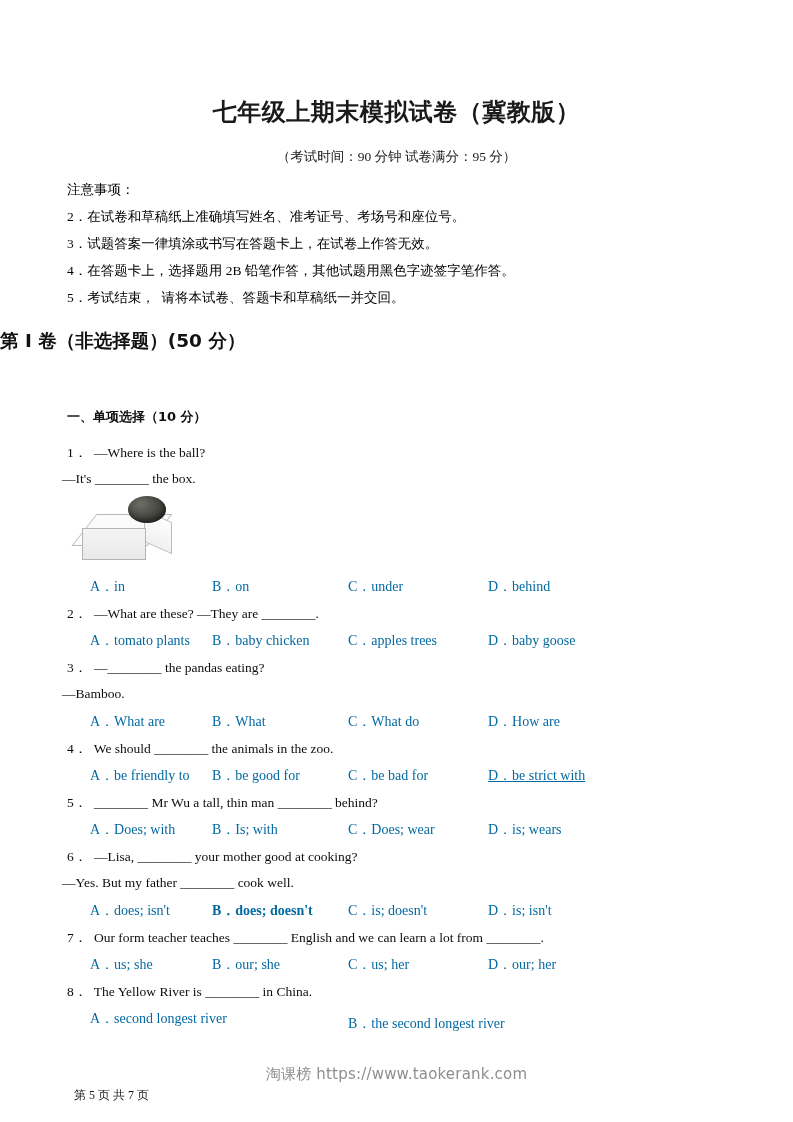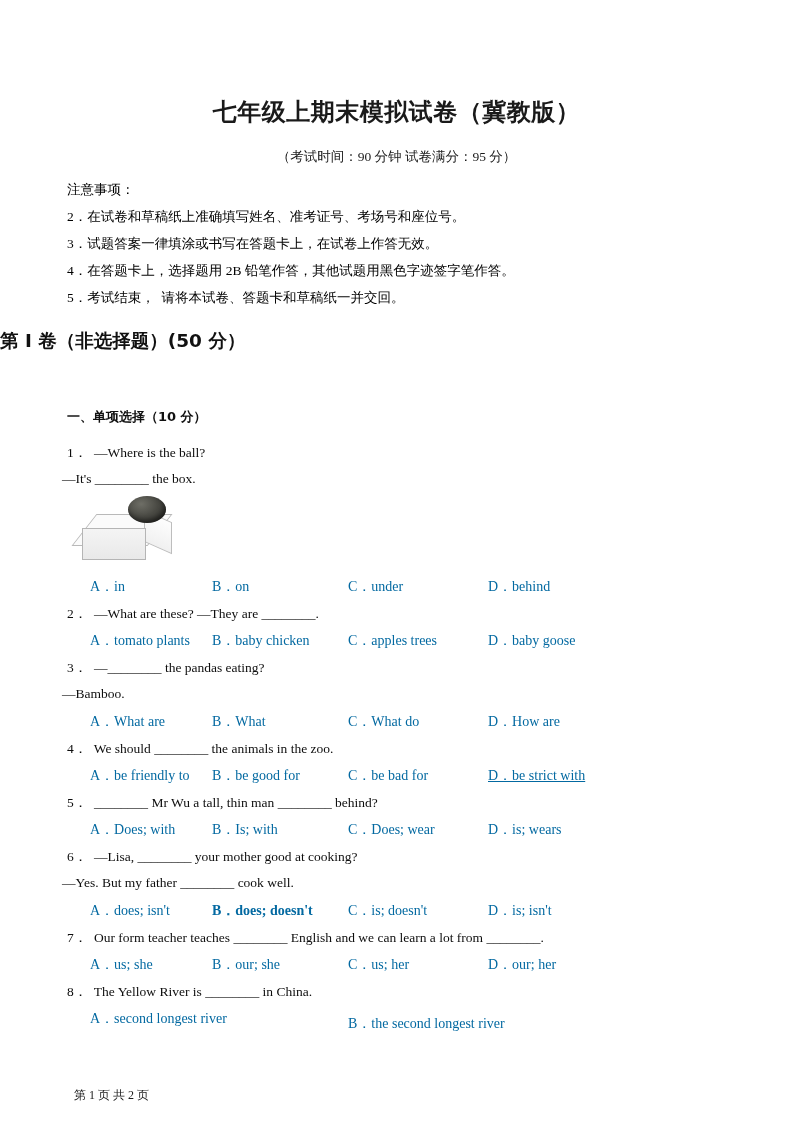--- a/index.html
+++ b/index.html
@@ -255,15 +255,16 @@
 
   </div>
 
   <div class="picture">
     <div class="box-top"></div>
     <div class="box-side"></div>
     <div class="box-front"></div>
     <div class="ball"></div>
   </div>
 
-  <div class="page-footer">第 1 页 共 2 页</div>
+  <div class="watermark">淘课榜 https://www.taokerank.com</div>
+  <div class="page-footer">第 5 页 共 7 页</div>
 
 </div>
 
 </body></html>

